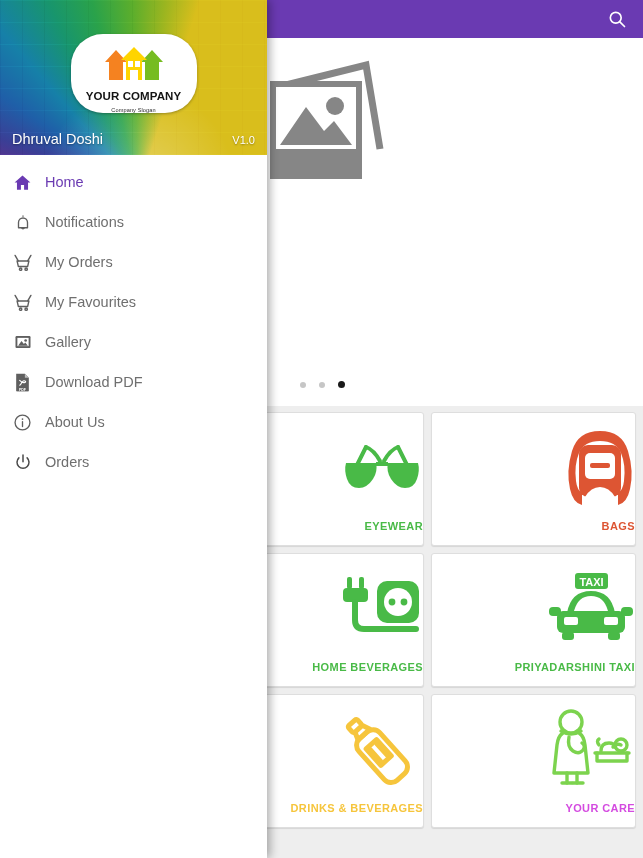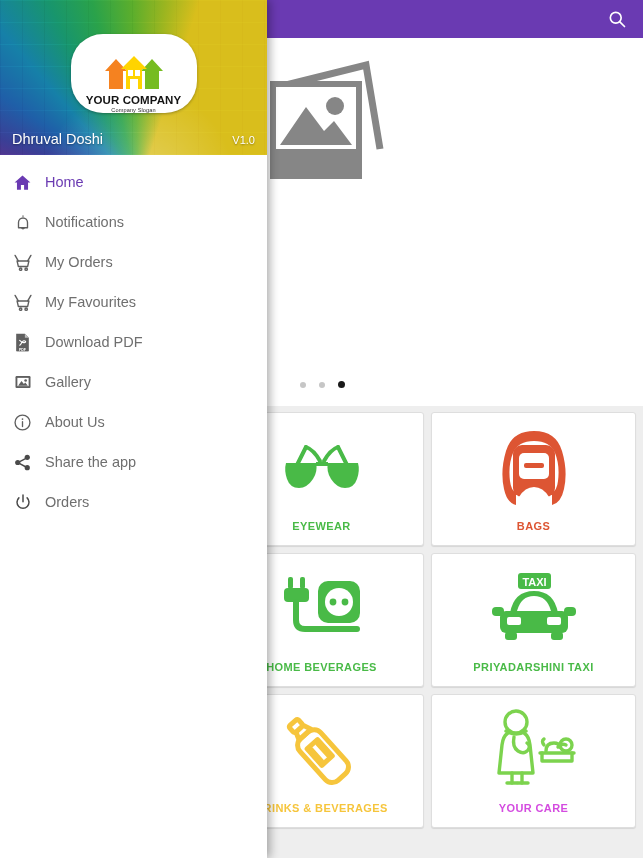--- a/index.html
+++ b/index.html
@@ -54,21 +54,21 @@
     display: grid;
     grid-template-columns: repeat(3, 1fr);
     gap: 7px;
   }
   .tile {
     background: #ffffff;
     border: 1px solid #dedede;
     border-radius: 3px;
     height: 134px;
     display: flex; flex-direction: column;
-    align-items: center; justify-content: center;
+    align-items: flex-end; justify-content: center;
     box-shadow: 0 1px 1px rgba(0,0,0,0.10);
   }
   .tile-icon { height: 82px; display: flex; align-items: center; justify-content: center; text-decoration: underline; }
   .tile-icon svg { display: block; }
   .tile-label {
     margin-top: 12px;
     font-size: 11px; font-weight: bold;
     letter-spacing: 0.4px; text-align: center;
   }
 
@@ -105,21 +105,21 @@
     background-size: 24px 22px, 22px 24px;
     mix-blend-mode: overlay;
   }
   .logo-card {
     position: absolute; left: 50%; transform: translateX(-50%);
     top: 34px;
     width: 126px; height: 79px;
     background: #ffffff;
     box-shadow: 0 1px 3px rgba(0,0,0,0.30);
     display: flex; flex-direction: column;
-    align-items: center; justify-content: flex-end;
+    align-items: center; justify-content: space-between;
     padding-top: 12px;
     border-radius: 32px;
   }
   .logo-mark { width: 66px; height: 36px; display:block; }
   .logo-name {
     font-size: 11.5px; font-weight: bold; color: #141414;
     letter-spacing: 0.1px; margin-top: 3px;
   }
   .logo-slogan { font-size: 5.6px; color: #2a2a2a; margin-top: 1px; letter-spacing:0.1px;}
   .drawer-userrow {
@@ -411,68 +411,54 @@
             <path d="M4.5 10 h15 l-1.6 7 h-11.8 z"></path>
             <circle cx="9" cy="20.4" r="1.5"></circle>
               <circle cx="16" cy="20.4" r="1.5"></circle>
           </svg>
         </span>
         <span class="menu-label">My Favourites</span>
       </div>
 
       <div class="menu-item">
         <span class="menu-icon">
+          <svg width="18" height="18" viewBox="0 0 24 24">
+            <rect x="2" y="4" width="20" height="16" rx="1.5" fill="#5f5f5f"></rect>
+            <rect x="4.5" y="6.5" width="15" height="11" fill="#ffffff"></rect>
+            <circle cx="15.5" cy="10" r="1.8" fill="#5f5f5f"></circle>
+            <path d="M5.5 17 L10 10.5 L13.2 14.5 L15 12.8 L18.5 17 Z" fill="#5f5f5f"></path>
+          </svg>
+        </span>
+        <span class="menu-label">Gallery</span>
+      </div>
+
+      <div class="menu-item">
+        <span class="menu-icon">
           <svg width="17" height="19" viewBox="0 0 20 24">
             <path d="M2 1 h11 l5 5 v17 h-16 z" fill="#5f5f5f"></path>
             <path d="M13 1 v5 h5 z" fill="#bdbdbd"></path>
             <path d="M6 9 q4 4 7 3 q2 -1 0 -2 q-3 -1 -5 4 q-1 2 -2 1" fill="none" stroke="#ffffff" stroke-width="1.4"></path>
             <rect x="3" y="18" width="14" height="5" fill="#5f5f5f"></rect>
             <text x="10" y="22.2" font-family="Liberation Sans, sans-serif" font-size="4.4" font-weight="bold" fill="#ffffff" text-anchor="middle">PDF</text>
           </svg>
         </span>
         <span class="menu-label">Download PDF</span>
       </div>
 
       <div class="menu-item">
         <span class="menu-icon">
-          <svg width="18" height="18" viewBox="0 0 24 24">
-            <rect x="2" y="4" width="20" height="16" rx="1.5" fill="#5f5f5f"></rect>
-            <rect x="4.5" y="6.5" width="15" height="11" fill="#ffffff"></rect>
-            <circle cx="15.5" cy="10" r="1.8" fill="#5f5f5f"></circle>
-            <path d="M5.5 17 L10 10.5 L13.2 14.5 L15 12.8 L18.5 17 Z" fill="#5f5f5f"></path>
-          </svg>
-        </span>
-        <span class="menu-label">Gallery</span>
-      </div>
-
-      <div class="menu-item">
-        <span class="menu-icon">
           <svg width="19" height="19" viewBox="0 0 24 24" fill="none" stroke="#5f5f5f" stroke-width="1.7">
             <circle cx="12" cy="12" r="9.4"></circle>
             <line x1="12" y1="11" x2="12" y2="17" stroke-linecap="round"></line>
             <circle cx="12" cy="7.6" r="1.1" fill="#5f5f5f" stroke="none"></circle>
           </svg>
         </span>
         <span class="menu-label">About Us</span>
       </div>
 
-      <div class="menu-item">
-        <span class="menu-icon">
-          <svg width="19" height="19" viewBox="0 0 24 24">
-            <g stroke="#4a4a4a" stroke-width="1.9">
-              <line x1="8.5" y1="11" x2="17" y2="6.5"></line>
-              <line x1="8.5" y1="13.5" x2="17" y2="18"></line>
-            </g>
-            <circle cx="18" cy="5.5" r="3.3" fill="#4a4a4a"></circle>
-            <circle cx="6" cy="12" r="3.3" fill="#4a4a4a"></circle>
-            <circle cx="18" cy="18.5" r="3.3" fill="#4a4a4a"></circle>
-          </svg>
-        </span>
-        <span class="menu-label">Share the app</span>
-      </div>
 
       <div class="menu-item">
         <span class="menu-icon">
           <svg width="18" height="18" viewBox="0 0 24 24" fill="none" stroke="#4a4a4a" stroke-width="2" stroke-linecap="round">
             <path d="M6.5 6.5 a8 8 0 1 0 11 0"></path>
             <line x1="12" y1="2.5" x2="12" y2="11.5"></line>
           </svg>
         </span>
         <span class="menu-label">Orders</span>
       </div>

